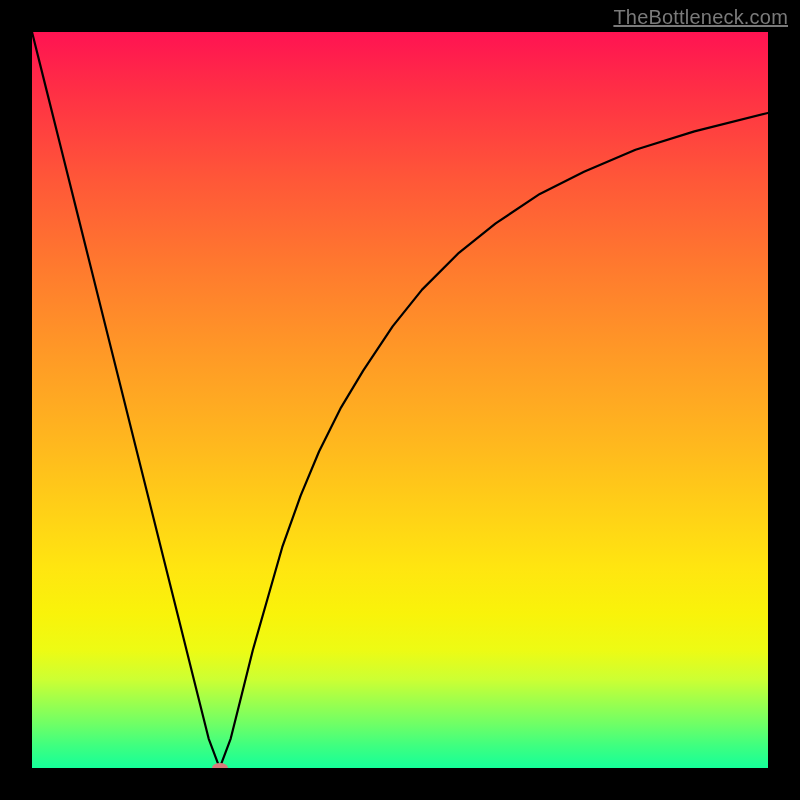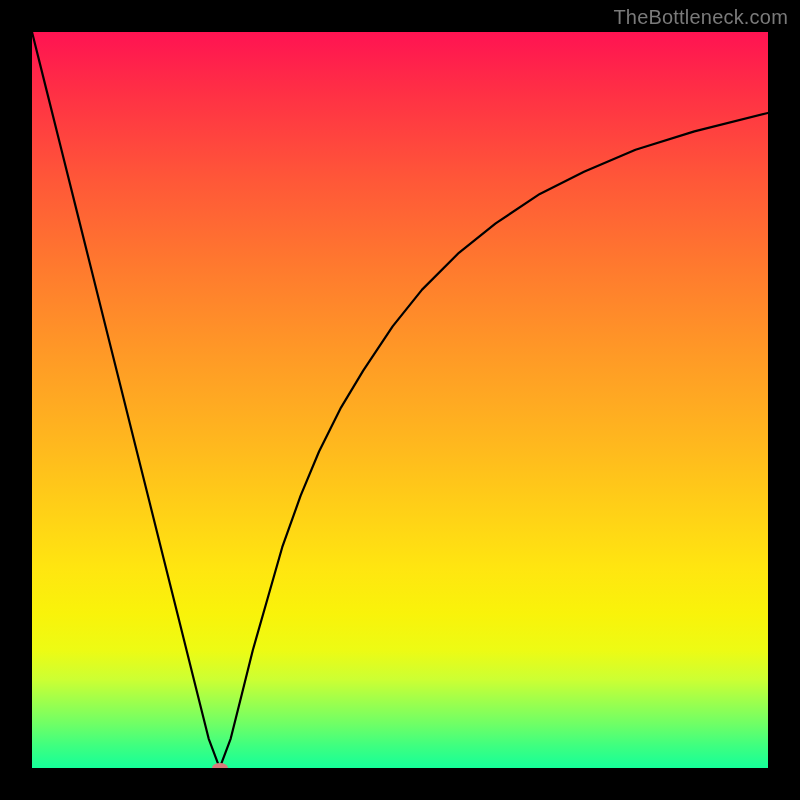--- a/index.html
+++ b/index.html
@@ -68,20 +68,21 @@
   }
   .watermark {
     position: absolute;
     top: 6px;
     right: 12px;
     color: #7a7a7a;
     font-size: 20px;
     font-weight: 400;
     letter-spacing: 0.2px;
     user-select: none;
+    text-decoration: underline;
   }
 </style>
 </head>
 <body>
 
 <div class="frame">
 
   <div class="plot-area">
     <div class="gradient"></div>
 

